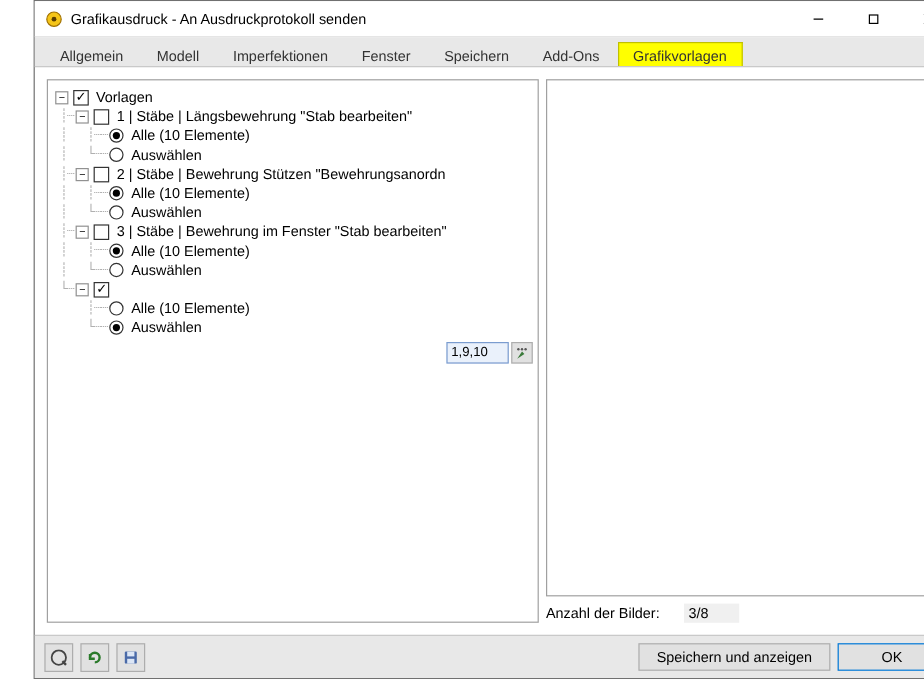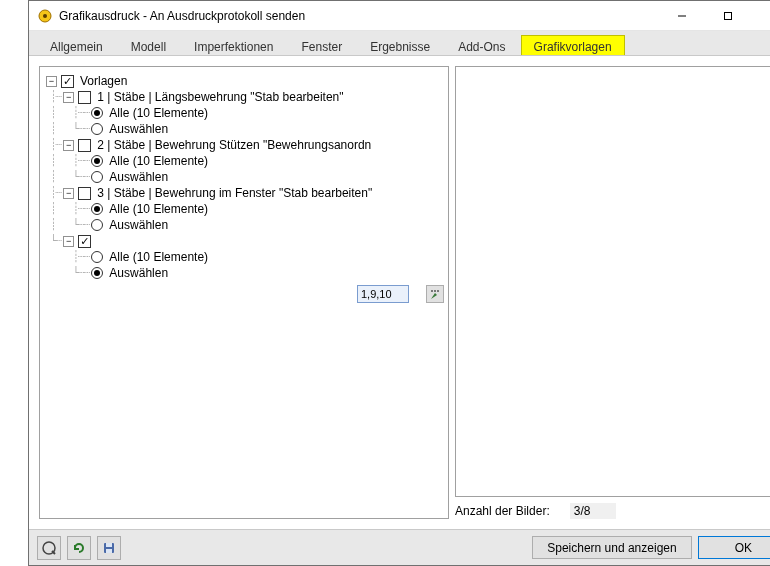--- a/index.html
+++ b/index.html
@@ -68,21 +68,21 @@
           <line x1="9" y1="1" x2="1" y2="9" stroke="#000" stroke-width="1"></line>
         </svg>
     </div>
   </div>
 
   <div class="tabbar">
     <div class="tab">Allgemein</div>
     <div class="tab">Modell</div>
     <div class="tab">Imperfektionen</div>
     <div class="tab">Fenster</div>
-    <div class="tab">Ergebnisse</div>
+    <div class="tab">Speichern</div>
     <div class="tab">Add-Ons</div>
     <div class="tab active">Grafikvorlagen</div>
   </div>
 
   <div class="content">
     <div class="left">
       <div class="tree">
 
         <div class="node">
           <div class="row">
@@ -183,21 +183,21 @@
               <span class="rb">
                   <span class="dot"></span>
                 </span>
               <span class="lbl">Auswählen</span>
             </div>
           </div>
 
         </div>
       </div>
 
-      <div class="selbox" style="right:4px; top:217px;gap:15px;">
+      <div class="selbox" style="right:4px; top:217px;">
         <input type="text" value="1,9,10" style="">
         <div class="pick">
           <svg width="12" height="12" viewBox="0 0 12 12">
             <circle cx="3" cy="3" r="1" fill="#555"></circle>
               <circle cx="6" cy="3" r="1" fill="#555"></circle>
               <circle cx="9" cy="3" r="1" fill="#555"></circle>
             <path d="M2 11 L6 5 L8 7 Z" fill="#3a7a3a"></path>
           </svg>
         </div>
       </div>

